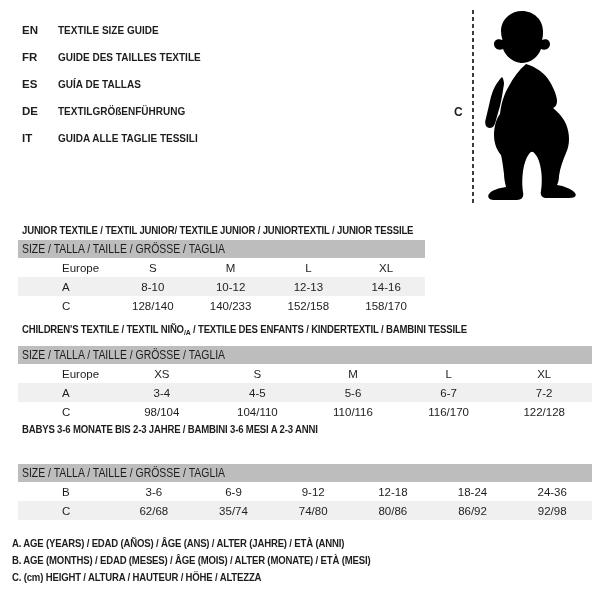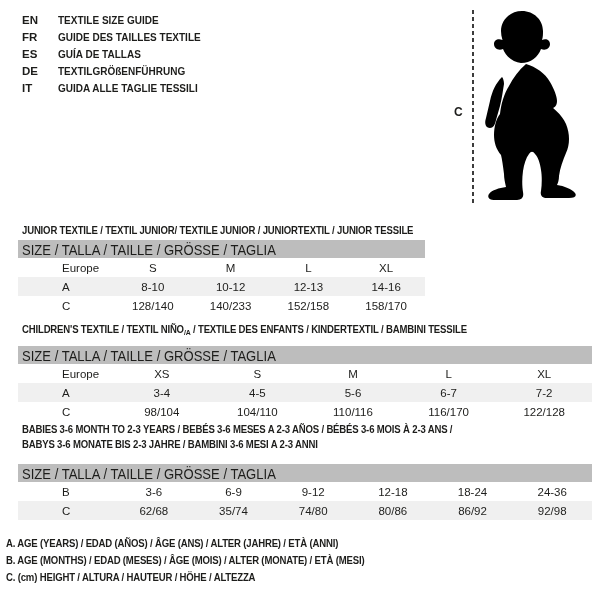--- a/index.html
+++ b/index.html
@@ -5,45 +5,45 @@
   html,body{margin:0;padding:0;background:#fff;}
   .canvas{
     position:relative;width:600px;height:600px;background:#ffffff;
     font-family:"Liberation Sans",sans-serif;color:#1d1d1b;overflow:hidden;
   }
   
   .cond{display:inline-block;transform:scaleX(0.87);transform-origin:0 50%;white-space:nowrap;}
 
   
   .legend{position:absolute;left:22px;top:11px;}
-  .legend-row{display:flex;height:17px;align-items:center;font-weight:bold;font-size:11.5px;}
+  .legend-row{display:flex;height:17px;align-items:center;font-weight:bold;font-size:11.5px;margin-top:10px;}
   .legend-code{width:36px;}
 
   
   .dash-line{
     position:absolute;left:472px;top:10px;width:2px;height:196px;
     background:repeating-linear-gradient(to bottom,#3c3c3c 0 4px,transparent 4px 7px);
   }
   .c-label{position:absolute;left:454px;top:105px;font-weight:bold;font-size:12px;}
   .baby{position:absolute;left:482px;top:8px;}
 
   
   .tbl-title{position:absolute;left:22px;font-weight:bold;font-size:11px;letter-spacing:-0.2px;}
   .tbl-title .sub{font-size:8px;vertical-align:-2px;}
   .two-line div{height:15px;}
   .size-table{position:absolute;left:18px;font-size:11.5px;}
-  .t-header{height:18px;background:#bdbdbd;display:flex;align-items:center;padding-left:4px;font-size:15px;}
+  .t-header{height:18px;background:#bdbdbd;display:flex;align-items:center;padding-left:4px;font-size:12px;}
   .t-row{display:flex;height:19px;align-items:center;}
   .t-row .lab{width:52px;padding-left:4px;margin-left:40px;}
   .t-row .val{flex:1;text-align:center;}
   .alt{background:#f0f0f0;}
   .w1{width:407px;} .w2{width:574px;}
 
   
-  .footnotes{position:absolute;left:6px;top:537px;}
+  .footnotes{position:absolute;left:12px;top:537px;}
   .footnote{height:17px;font-weight:bold;font-size:11px;letter-spacing:-0.2px;}
 </style>
 </head>
 <body>
 
 <div class="canvas">
 
   <div class="legend">
     <div class="legend-row">
       <span class="legend-code">EN</span>
@@ -137,21 +137,20 @@
       <span class="lab">C</span>
       <span class="val">98/104</span>
       <span class="val">104/110</span>
       <span class="val">110/116</span>
       <span class="val">116/170</span>
       <span class="val">122/128</span>
     </div>
   </div>
 
   <div class="tbl-title two-line" style="top:423px">
-    <div><span class="cond">BABIES 3-6 MONTH TO 2-3 YEARS / BEBÉS 3-6 MESES A 2-3 AÑOS / BÉBÉS 3-6 MOIS À 2-3 ANS /</span></div>
     <div><span class="cond">BABYS 3-6 MONATE BIS 2-3 JAHRE / BAMBINI 3-6 MESI A 2-3 ANNI</span></div>
   </div>
   <div class="size-table w2" style="top:464px">
     <div class="t-header">
       <span class="cond">SIZE / TALLA / TAILLE / GRÖSSE / TAGLIA</span>
     </div>
     <div class="t-row">
       <span class="lab">B</span>
       <span class="val">3-6</span>
       <span class="val">6-9</span>

